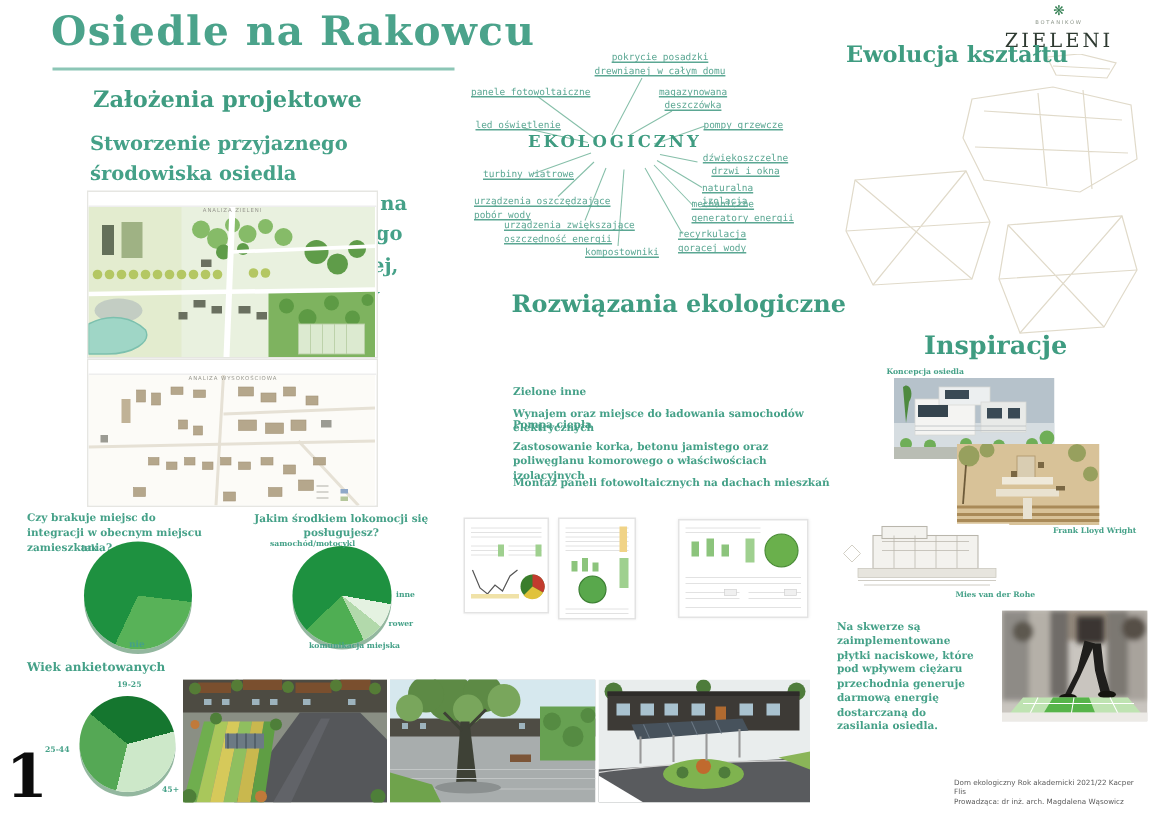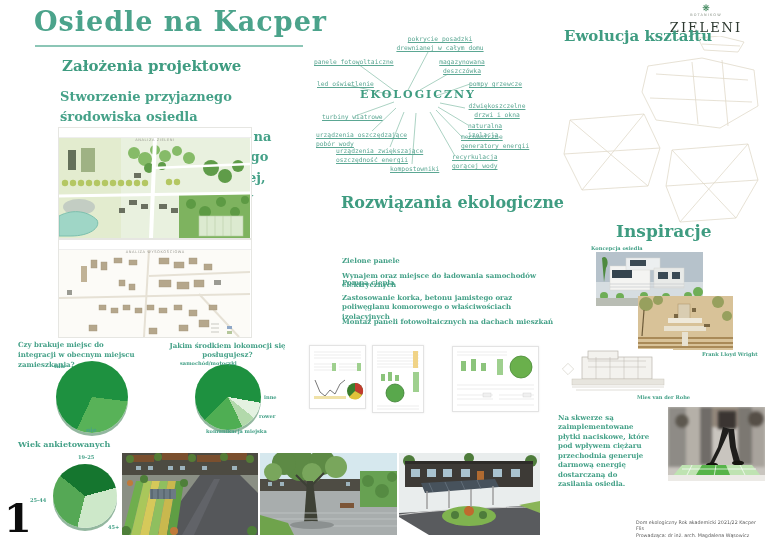--- a/index.html
+++ b/index.html
@@ -11,21 +11,21 @@
   #title{left:34px;top:6px;font-size:27px;letter-spacing:1px;color:#4ba38b;font-weight:bold;}
   #title-rule{left:35px;top:45px;width:268px;height:1.5px;background:#8cc6b6;}
   
   #logo{right:12px;top:4px;width:100px;text-align:center;}
   #logo .orn{color:#2f7d4f;font-size:9px;line-height:9px;}
   #logo .sub{font-size:6px;transform:scale(.58);transform-origin:center top;color:#8a9387;letter-spacing:2px;font-family:"DejaVu Sans",sans-serif;}
   #logo .nm{font-size:13px;color:#2e3a31;letter-spacing:2px;font-family:"DejaVu Serif",serif;}
   
   .mm-node{position:absolute;font-family:"DejaVu Sans Mono",monospace;font-size:6.3px;line-height:1.45;
            color:#5ba793;text-decoration:underline;text-underline-offset:1px;}
-  #mm-center{left:352px;top:89px;width:132px;text-align:center;color:#3f9c81;font-weight:bold;
+  #mm-center{left:352px;top:89px;width:132px;text-align:left;color:#3f9c81;font-weight:bold;
              font-size:11px;line-height:1.15;letter-spacing:2px;}
   
   .rz-item{position:absolute;left:342px;width:218px;font-size:7px;line-height:1.35;color:#45a188;font-weight:bold;}
   
   .pie{position:absolute;border-radius:50%;box-shadow:0 3px 0 rgba(16,96,42,.45);}
   .plabel{position:absolute;font-size:6px;color:#45a188;font-weight:bold;white-space:nowrap;}
   .plabel.sm{transform:scale(.85);transform-origin:left top;}
   
   .sheet{position:absolute;background:#ffffff;border:0.5px solid #e3e3e3;box-shadow:0 0 2px rgba(0,0,0,.08);}
   
@@ -36,21 +36,21 @@
   #credit{left:636px;top:519px;width:160px;font-size:6px;line-height:1.35;color:#5a5a5a;
           font-family:"DejaVu Sans",sans-serif;transform:scale(.8);transform-origin:left top;}
   #pagenum{left:4px;top:498px;font-size:40px;font-weight:bold;color:#0c0c0c;line-height:1;}
   svg{display:block;}
 </style>
 </head>
 <body>
 
 <div id="poster">
 
-  <div id="title" class="abs">Osiedle na Kacper</div>
+  <div id="title" class="abs">Osiedle na Rakowcu</div>
   <div id="title-rule" class="abs"></div>
 
   <div id="logo" class="abs">
     <div class="orn">❋</div>
     <div class="sub">BOTANIKÓW</div>
     <div class="nm">ZIELENI</div>
   </div>
 
   <svg class="abs" style="left:552px;top:36px;width:214px;height:200px;" viewBox="0 0 214 200">
     <g fill="none" stroke="#ddd6c4" stroke-width="0.8" opacity="0.9">
@@ -211,21 +211,21 @@
   <span class="mm-node" style="left:468px;top:121px;width:64px;">naturalna izolacja</span>
   <span class="mm-node" style="left:322px;top:112px;width:64px;">turbiny wiatrowe</span>
   <span class="mm-node" style="left:316px;top:130px;width:92px;">urządzenia oszczędzające pobór wody</span>
   <span class="mm-node" style="left:461px;top:132px;width:70px;">mechaniczne generatory energii</span>
   <span class="mm-node" style="left:336px;top:146px;width:90px;">urządzenia zwiększające oszczędność energii</span>
   <span class="mm-node" style="left:452px;top:152px;width:52px;">recyrkulacja gorącej wody</span>
   <span class="mm-node" style="left:390px;top:164px;width:56px;">kompostowniki</span>
 
   <div class="abs h-teal" style="left:341px;top:193px;font-size:16px;">Rozwiązania ekologiczne</div>
   <div class="rz-item" style="top:240px;margin-top:38px;">Pompa ciepła</div>
-  <div class="rz-item" style="top:256px;">Zielone panele</div>
+  <div class="rz-item" style="top:256px;">Zielone inne</div>
   <div class="rz-item" style="top:271px;">Wynajem oraz miejsce do ładowania samochodów elektrycznych</div>
   <div class="rz-item" style="top:293px;">Zastosowanie korka, betonu jamistego oraz poliwęglanu komorowego o właściwościach izolacyjnych</div>
   <div class="rz-item" style="top:317px;">Montaż paneli fotowoltaicznych na dachach mieszkań</div>
 
   <div class="sheet" style="left:309px;top:345px;width:55px;height:62px;">
     <svg width="55" height="62" viewBox="0 0 55 62">
       <g stroke="#d8d8d8" stroke-width="0.5">
         <path d="M4 6 h47 M4 9 h47 M4 12 h47 M4 18 h22 M4 21 h22 M4 24 h22 M29 18 h22 M29 21 h22 M29 24 h22"></path>
       </g>
       <rect x="22" y="17" width="4" height="8" fill="#9fd08f"></rect>

